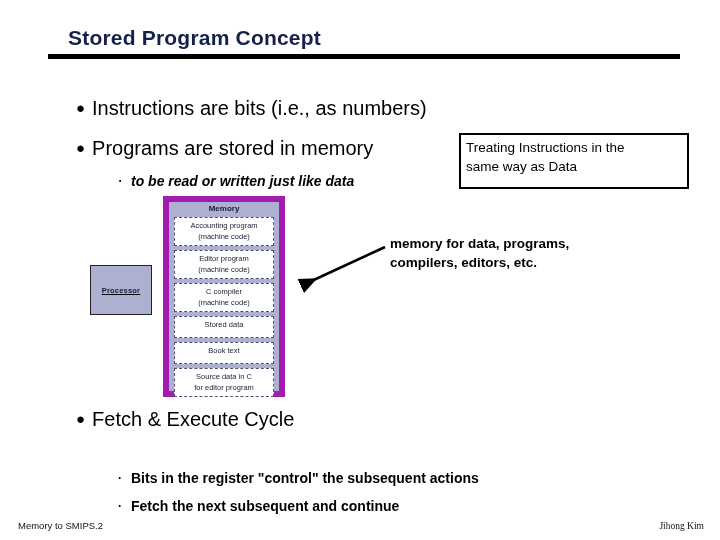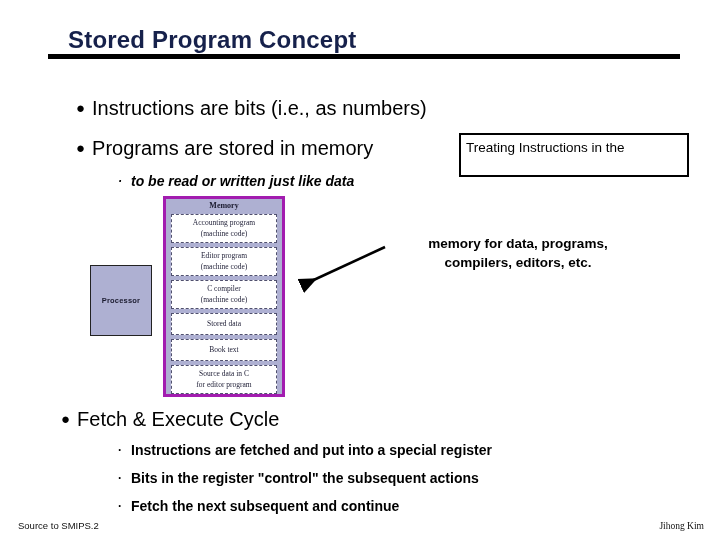--- a/index.html
+++ b/index.html
@@ -15,21 +15,21 @@
     overflow: hidden;
     font-family: "Liberation Sans", sans-serif;
     color: #000000;
   }
 
   
   #slide-title {
     position: absolute;
     left: 68px;
     top: 26px;
-    font-size: 24px;
+    font-size: 21px;
     font-weight: bold;
     color: #16214b;
     letter-spacing: 0.2px;
     white-space: nowrap;
   }
   #title-rule {
     position: absolute;
     left: 48px;
     top: 54px;
     width: 632px;
@@ -63,48 +63,48 @@
   .b2 .bullet-glyph {
     display: inline-block;
     font-size: 12px;
     vertical-align: 1px;
     margin-right: 9px;
   }
 
   #bullet-instructions { left: 76px; top: 97px; }
   #bullet-programs     { left: 76px; top: 137px; }
   #sub-readwritten     { left: 118px; top: 173px; font-style: italic; }
-  #bullet-fetch        { left: 61px; top: 408px; }
+  #bullet-fetch        { left: 76px; top: 408px; }
   #sub-fetch-1         { left: 118px; top: 442px; }
   #sub-fetch-2         { left: 118px; top: 470px; }
   #sub-fetch-3         { left: 118px; top: 498px; }
 
   
   #callout-treating {
     position: absolute;
     left: 459px;
     top: 133px;
     width: 230px;
-    height: 44px;
+    height: 56px;
     border: 2px solid #000000;
     background: #ffffff;
     box-sizing: border-box;
     padding: 3px 4px 0 5px;
     font-size: 13.5px;
     line-height: 19px;
     color: #000000;
   }
 
   
   #annotation-memory-for {
     position: absolute;
     left: 390px;
     top: 234px;
     width: 256px;
-    text-align: center;
+    text-align: left;
     font-size: 13.5px;
     font-weight: bold;
     line-height: 19px;
     color: #000000;
   }
 
   
   #annotation-arrow {
     position: absolute;
     left: 294px;
@@ -119,45 +119,45 @@
     left: 88px;
     top: 194px;
     width: 200px;
     height: 205px;
   }
   #processor-box {
     position: absolute;
     left: 2px;
     top: 71px;
     width: 62px;
-    height: 71px;
+    height: 50px;
     background: #aeb0d2;
     border: 1px solid #222222;
     box-sizing: border-box;
     display: flex;
     align-items: center;
     justify-content: center;
+    text-decoration: underline;
   }
   #processor-label {
     font-size: 7.5px;
     font-weight: bold;
     color: #1a1a2e;
     letter-spacing: 0.2px;
   }
   #memory-box {
     position: absolute;
     left: 75px;
     top: 2px;
     width: 122px;
     height: 201px;
     background: #aeb0d2;
-    border: 3px solid #a21caf;
+    border: 6px solid #a21caf;
     box-sizing: border-box;
     padding: 1px 5px 4px 5px;
-    font-family: Liberation Serif, serif;
   }
   #memory-label {
     text-align: center;
     font-size: 8px;
     font-weight: bold;
     color: #1a1a2e;
     line-height: 12px;
     margin-bottom: 2px;
   }
   .mem-cell {
@@ -167,21 +167,21 @@
     margin-bottom: 4px;
     text-align: center;
     font-size: 7.5px;
     line-height: 10.5px;
     color: #23233a;
     padding: 3px 1px;
     min-height: 26px;
     display: flex;
     flex-direction: column;
     align-items: center;
-    justify-content: center;
+    justify-content: space-between;
   }
   .mem-cell.single { min-height: 22px; }
   .mem-cell span { display: block; white-space: nowrap; }
 
   
   .footer-text {
     position: absolute;
     bottom: 9px;
     font-size: 9.5px;
     color: #111111;
@@ -205,20 +205,21 @@
   <div class="b1" id="bullet-programs">
     <span class="bullet-glyph">●</span><span>Programs are stored in memory</span>
   </div>
 
   <div class="b2" id="sub-readwritten">
     <span class="bullet-glyph">·</span><span>to be read or written just like data</span>
   </div>
 
   <div id="callout-treating">
     <div>Treating Instructions in the</div>
+    <div>same way as Data</div>
   </div>
 
   <div id="annotation-memory-for">
     <div>memory for data, programs,</div>
     <div>compilers, editors, etc.</div>
   </div>
 
   <svg id="annotation-arrow" viewBox="0 0 100 54" width="100" height="54">
     <defs>
       <marker id="arrowhead" markerWidth="7" markerHeight="7" refX="5.2" refY="3" orient="auto">
@@ -264,28 +265,25 @@
         <span>Source data in C</span>
         <span>for editor program</span>
       </div>
     </div>
   </div>
 
   <div class="b1" id="bullet-fetch">
     <span class="bullet-glyph">●</span><span>Fetch &amp; Execute Cycle</span>
   </div>
 
-  <div class="b2" id="sub-fetch-1">
-    <span class="bullet-glyph">·</span><span>Instructions are fetched and put into a special register</span>
-  </div>
 
   <div class="b2" id="sub-fetch-2">
     <span class="bullet-glyph">·</span><span>Bits in the register "control" the subsequent actions</span>
   </div>
 
   <div class="b2" id="sub-fetch-3">
     <span class="bullet-glyph">·</span><span>Fetch the next subsequent and continue</span>
   </div>
 
-  <div class="footer-text" id="footer-left">Source to SMIPS.2</div>
+  <div class="footer-text" id="footer-left">Memory to SMIPS.2</div>
   <div class="footer-text" id="footer-right">Jihong Kim</div>
 
 </div>
 
 </body></html>

